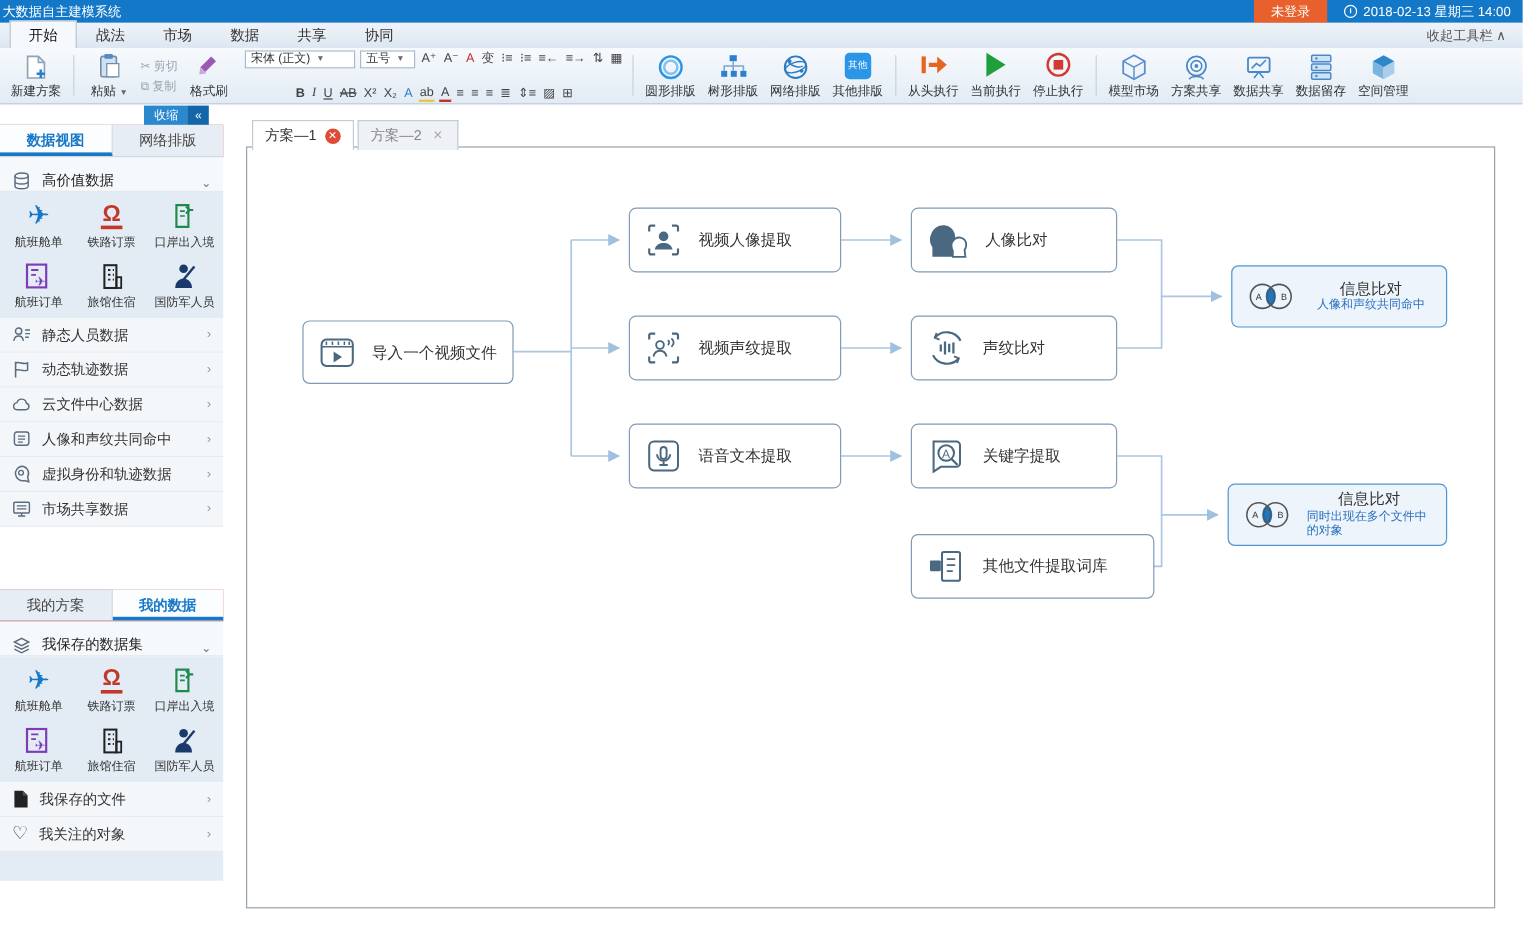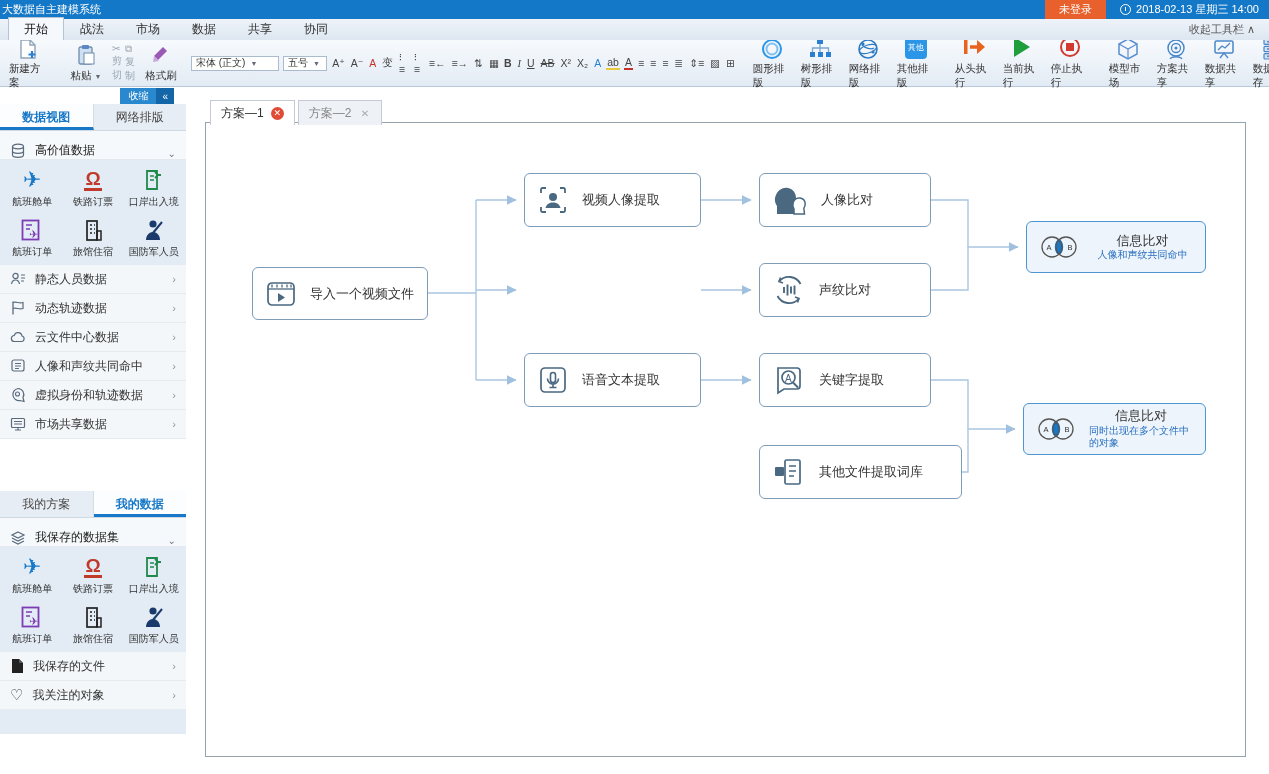--- a/index.html
+++ b/index.html
@@ -16,22 +16,22 @@
   .menubar{height:21px;background:linear-gradient(#eef3f9,#dde7f1);display:flex;align-items:flex-end;padding-left:8px;position:relative}
   .mtab{padding:3px 15px 2px;font-size:12px;color:#333;border:1px solid transparent;border-bottom:none}
   .mtab.active{background:#f5f8fc;border-color:#b7c5d3;color:#111}
   .collapse-link{position:absolute;right:14px;top:3px;font-size:11px;color:#555;display:flex;gap:3px;align-items:center}
   
   .ribbon{height:47px;background:linear-gradient(#f7fafd,#e2ebf4);border-bottom:1px solid #b9c9d9;display:flex;align-items:stretch;padding:1px 2px}
   .rsep{width:1px;background:#c6d3e0;margin:5px 3px}
   .rgroup{display:flex;align-items:center;padding:0 4px;gap:4px}
   .rbtn{display:flex;flex-direction:column;align-items:center;justify-content:center;gap:1px;font-size:10.5px;color:#333;padding:1px 3px;min-width:44px}
   .rbtn .bi{height:24px;display:flex;align-items:flex-start;justify-content:center}
-  .clipcol{display:flex;flex-direction:row;justify-content:center;gap:3px;font-size:10px;color:#9aa6b2}
-  .fontrows{display:flex;flex-direction:row;justify-content:center;gap:3px}
+  .clipcol{display:flex;flex-direction:column;justify-content:center;gap:3px;font-size:10px;color:#9aa6b2}
+  .fontrows{display:flex;flex-direction:column;justify-content:center;gap:14px}
   .frow{display:flex;align-items:center;gap:4px}
   .selectbox{border:1px solid #a9bbcc;background:#fff;font-size:10px;height:15px;display:inline-flex;align-items:center;gap:5px;padding:0 4px;color:#333}
   .mini{font-size:10.5px;color:#444;padding:0 1px}
   .mini.b{font-weight:bold}
   .mini.i{font-style:italic;font-family:"Liberation Serif",serif}
   .mini.u{text-decoration:underline}
   .mini.red{border-bottom:2px solid #c4312b}
   .mini.hl{border-bottom:2px solid #e8c83c}
   .dd{font-size:7px;color:#667}
   .other-badge{width:22px;height:22px;border-radius:4px;background:#2b95e8;color:#fff;font-size:8px;display:flex;align-items:center;justify-content:center}
@@ -576,20 +576,31 @@
     <span class="nico">
       <svg width="32" height="32" viewBox="0 0 32 32" stroke="#4a6880" fill="none" stroke-width="1.8">
           <path d="M4 9V5.5A1.5 1.5 0 0 1 5.5 4H9M23 4h3.5A1.5 1.5 0 0 1 28 5.5V9M28 23v3.5a1.5 1.5 0 0 1-1.5 1.5H23M9 28H5.5A1.5 1.5 0 0 1 4 26.5V23"></path>
           <circle cx="16" cy="13" r="4" fill="#4a6880" stroke="none"></circle>
           <path d="M8.5 24c1-4 4-5.5 7.5-5.5s6.5 1.5 7.5 5.5z" fill="#4a6880" stroke="none"></path>
         </svg>
     </span>
     <span>视频人像提取</span>
   </div>
 
+  <div class="node" style="left:318px;top:140px;width:177px;height:54px">
+    <span class="nico">
+      <svg width="32" height="32" viewBox="0 0 32 32" stroke="#4a6880" fill="none" stroke-width="1.8">
+          <path d="M4 9V5.5A1.5 1.5 0 0 1 5.5 4H9M23 4h3.5A1.5 1.5 0 0 1 28 5.5V9M28 23v3.5a1.5 1.5 0 0 1-1.5 1.5H23M9 28H5.5A1.5 1.5 0 0 1 4 26.5V23"></path>
+          <circle cx="13" cy="13.5" r="3.2" stroke-width="1.6"></circle>
+          <path d="M7.5 23c1-3.5 3.2-4.7 5.5-4.7s4.5 1.2 5.5 4.7" stroke-width="1.6"></path>
+          <path d="M19.5 9.5c1.5 1 1.5 3 0 4M22.5 8c2.5 2 2.5 5 0 7" stroke-width="1.5"></path>
+        </svg>
+    </span>
+    <span>视频声纹提取</span>
+  </div>
 
   <div class="node" style="left:318px;top:230px;width:177px;height:54px">
     <span class="nico">
       <svg width="32" height="32" viewBox="0 0 32 32" stroke="#4a6880" fill="none" stroke-width="1.7">
           <rect x="4" y="4" width="24" height="24" rx="4"></rect>
           <rect x="13.5" y="8.5" width="5" height="10" rx="2.5" stroke-width="1.6"></rect>
           <path d="M10.5 14.5a5.5 5.5 0 0 0 11 0M16 20v3.5M12.5 23.5h7" stroke-width="1.6"></path>
         </svg>
     </span>
     <span>语音文本提取</span>

